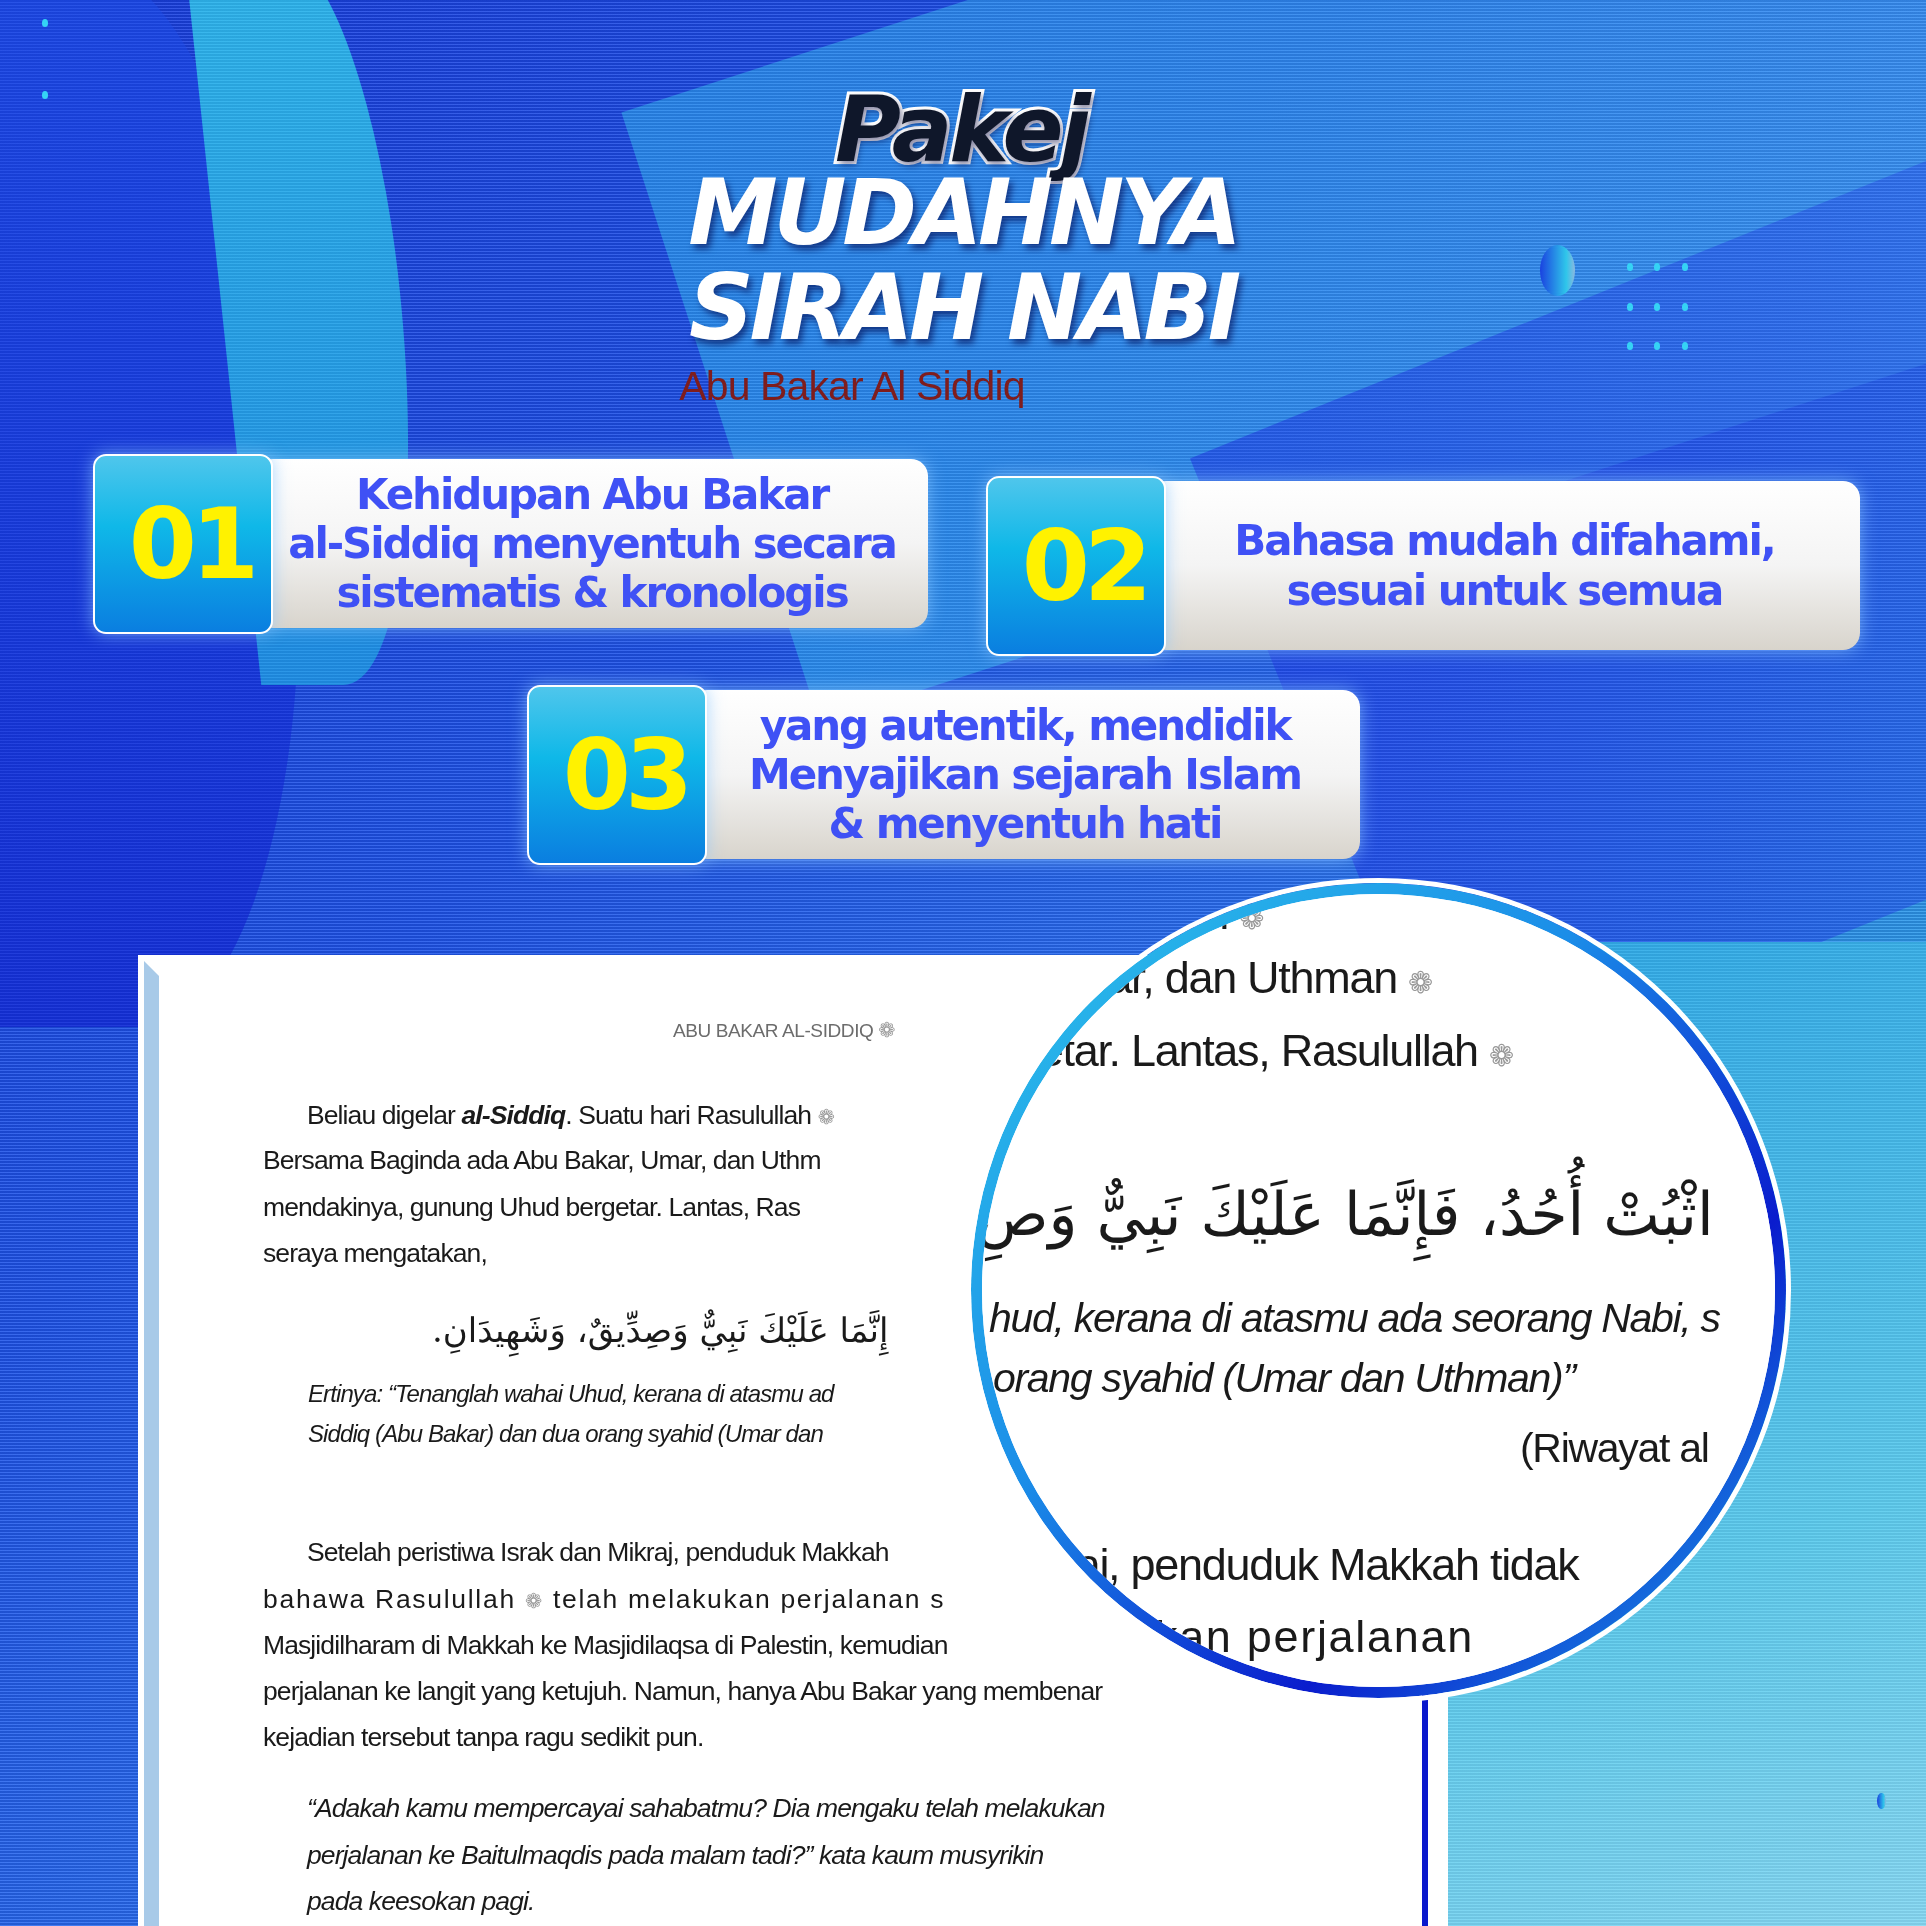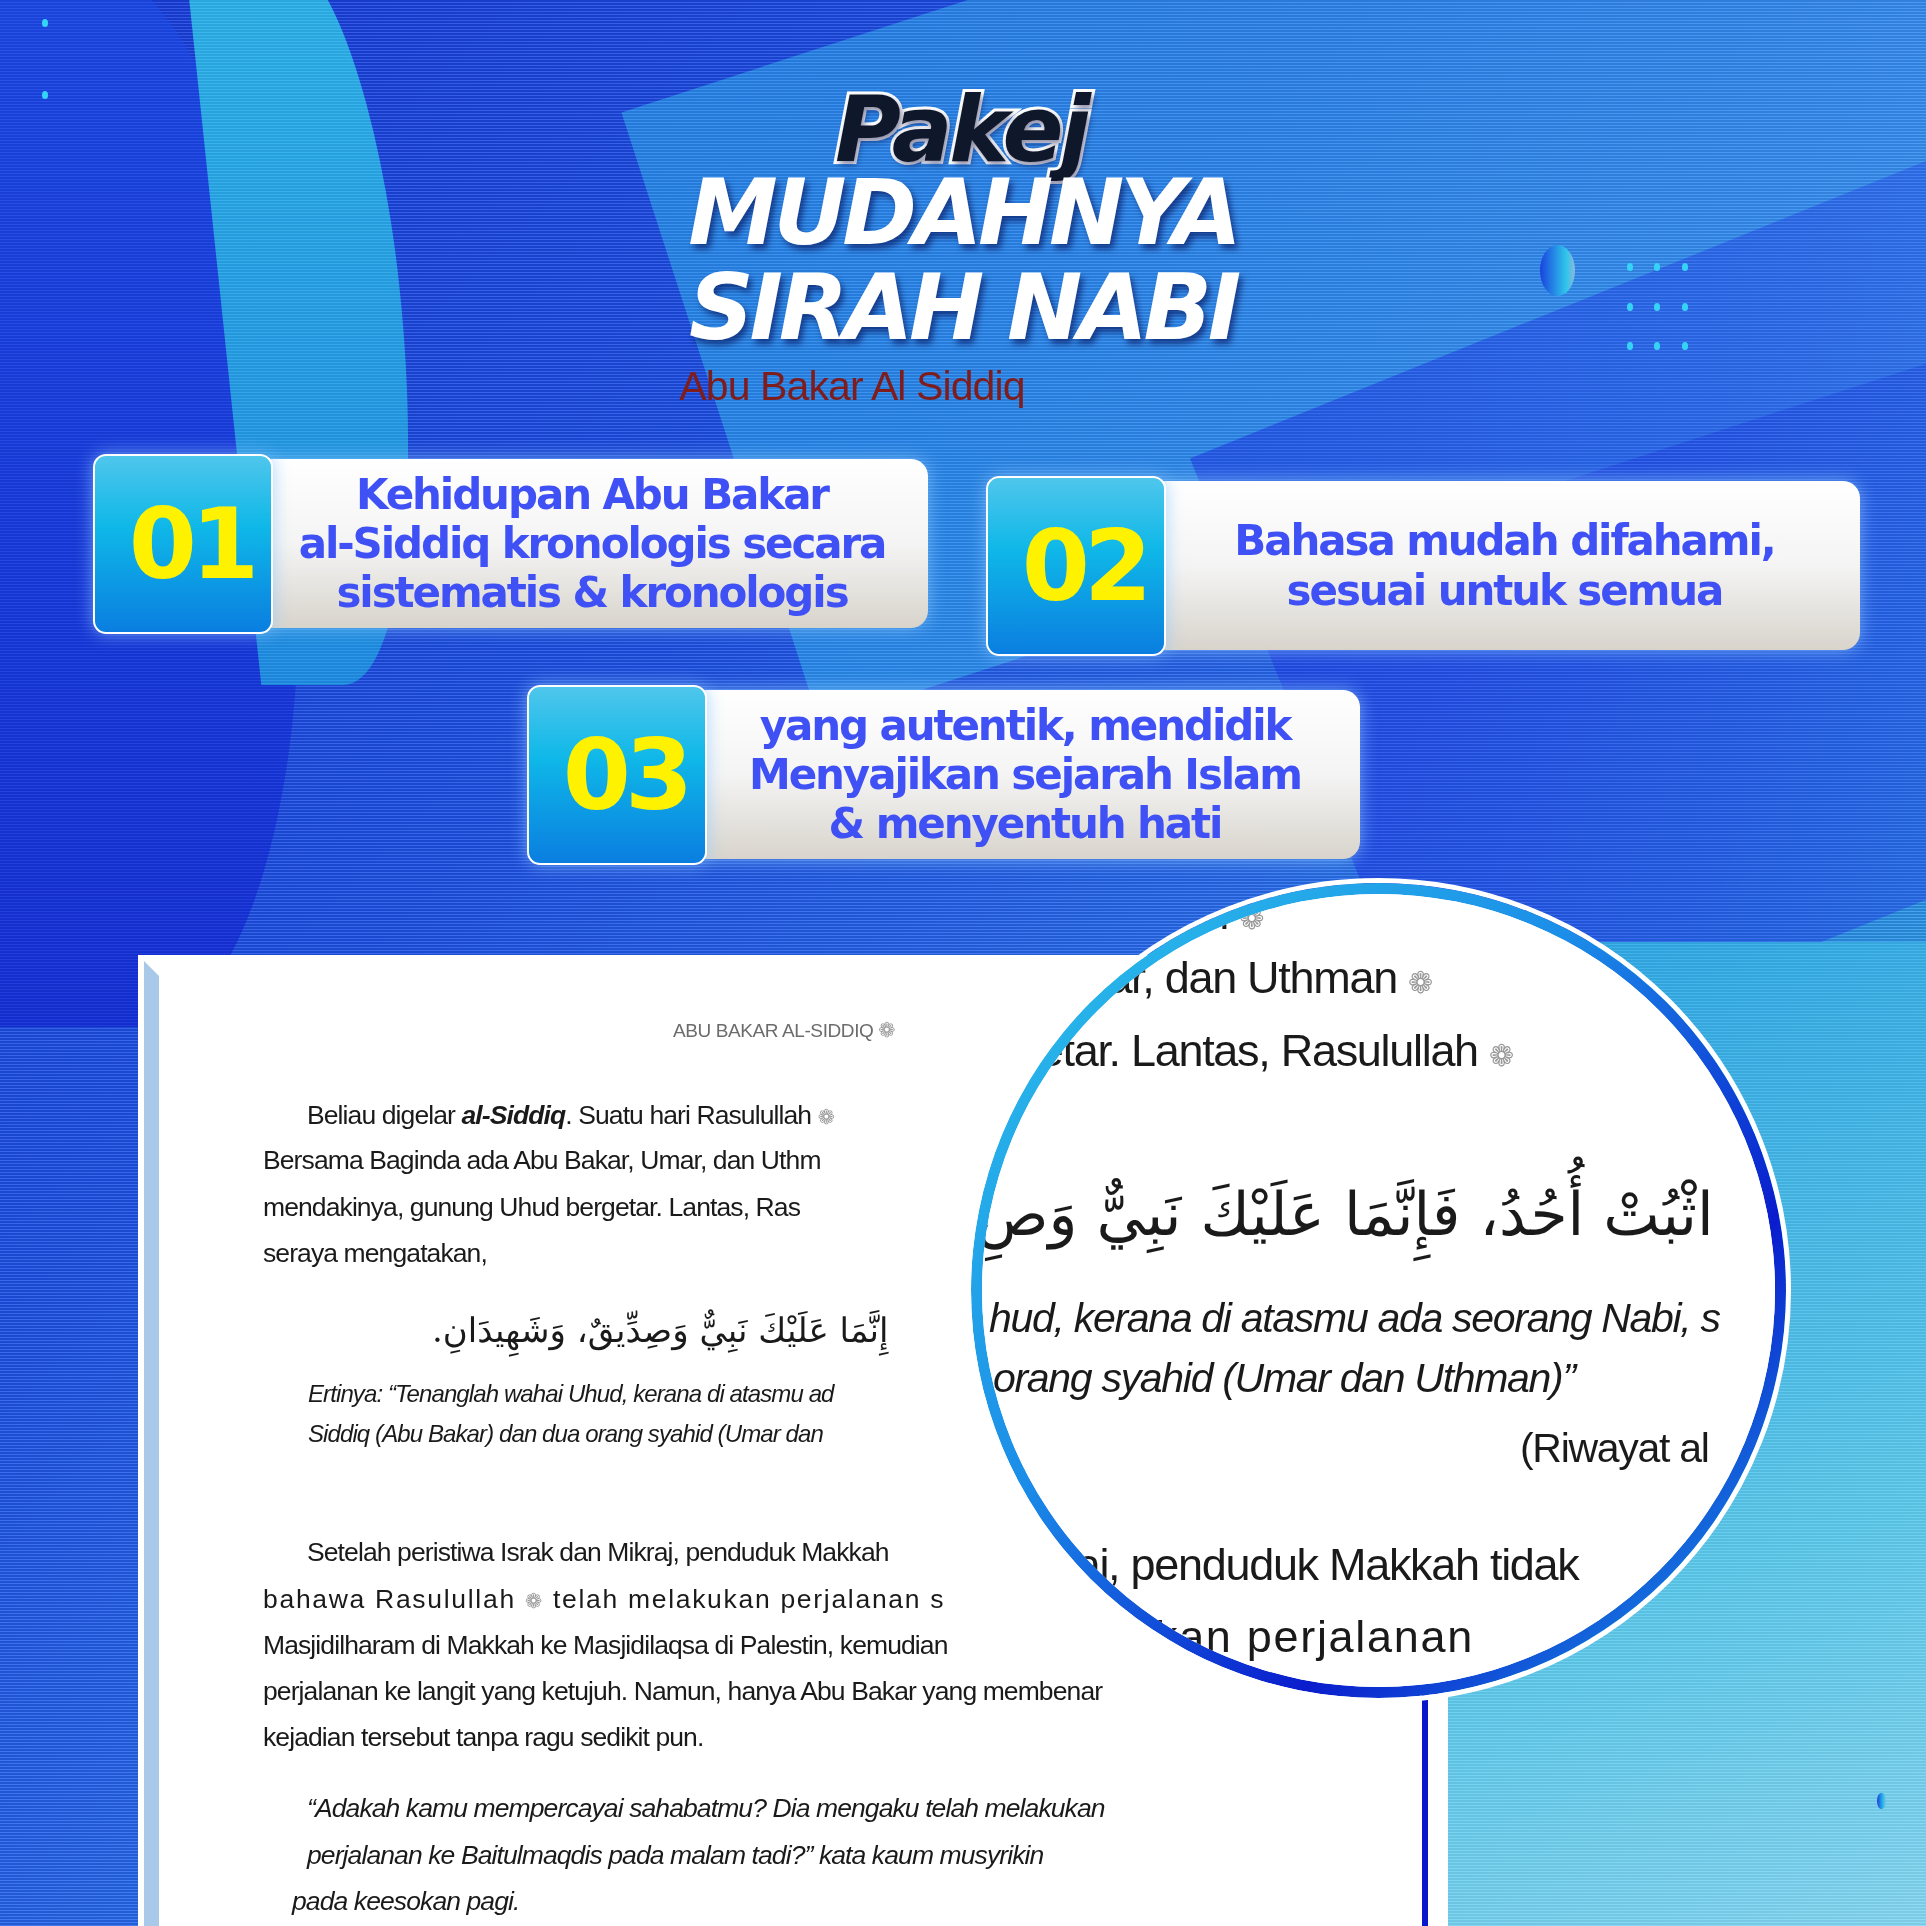--- a/index.html
+++ b/index.html
@@ -95,21 +95,21 @@
 <div class="title title2">SIRAH NABI</div>
 <div class="subtitle">Abu Bakar Al Siddiq</div>
 
 <div class="feature" style="left:93px;top:454px;width:835px">
   <div class="num-box">
     <span class="num">01</span>
   </div>
   <div class="text-box" style="width:672px">
     <div class="text">
       <div>Kehidupan Abu Bakar</div>
-      <div>al-Siddiq kronologis secara</div>
+      <div>al-Siddiq menyentuh secara</div>
       <div>sistematis &amp; kronologis</div>
     </div>
   </div>
 </div>
 
 <div class="feature" style="left:986px;top:476px;width:873px">
   <div class="num-box">
     <span class="num">02</span>
   </div>
   <div class="text-box" style="width:711px">
@@ -161,21 +161,21 @@
   <span>bahawa Rasulullah</span>
   <span class="mark">❁</span>
   <span>telah melakukan perjalanan s</span>
 </div>
 <div class="doc" style="left:263px;top:1630px">Masjidilharam di Makkah ke Masjidilaqsa di Palestin, kemudian</div>
 <div class="doc" style="left:263px;top:1676px">perjalanan ke langit yang ketujuh. Namun, hanya Abu Bakar yang membenar</div>
 <div class="doc" style="left:263px;top:1722px">kejadian tersebut tanpa ragu sedikit pun.</div>
 
 <div class="doc it" style="left:307px;top:1793px">“Adakah kamu mempercayai sahabatmu? Dia mengaku telah melakukan</div>
 <div class="doc it" style="left:307px;top:1840px">perjalanan ke Baitulmaqdis pada malam tadi?” kata kaum musyrikin</div>
-<div class="doc it" style="left:292px;top:1886px">pada keesokan pagi.</div>
+<div class="doc it" style="left:307px;top:1886px">pada keesokan pagi.</div>
 
 <div class="mag-white"></div>
 <div class="magnifier">
   <div class="mag-text" style="left:86px;top:0px">
     <span>asulullah</span> <span class="mark" style="font-size:30px">❁</span>
   </div>
   <div class="mag-text" style="left:64px;top:64px">
     <span>Umar, dan Uthman</span> <span class="mark" style="font-size:30px">❁</span>
   </div>
   <div class="mag-text" style="left:39px;top:137px">

